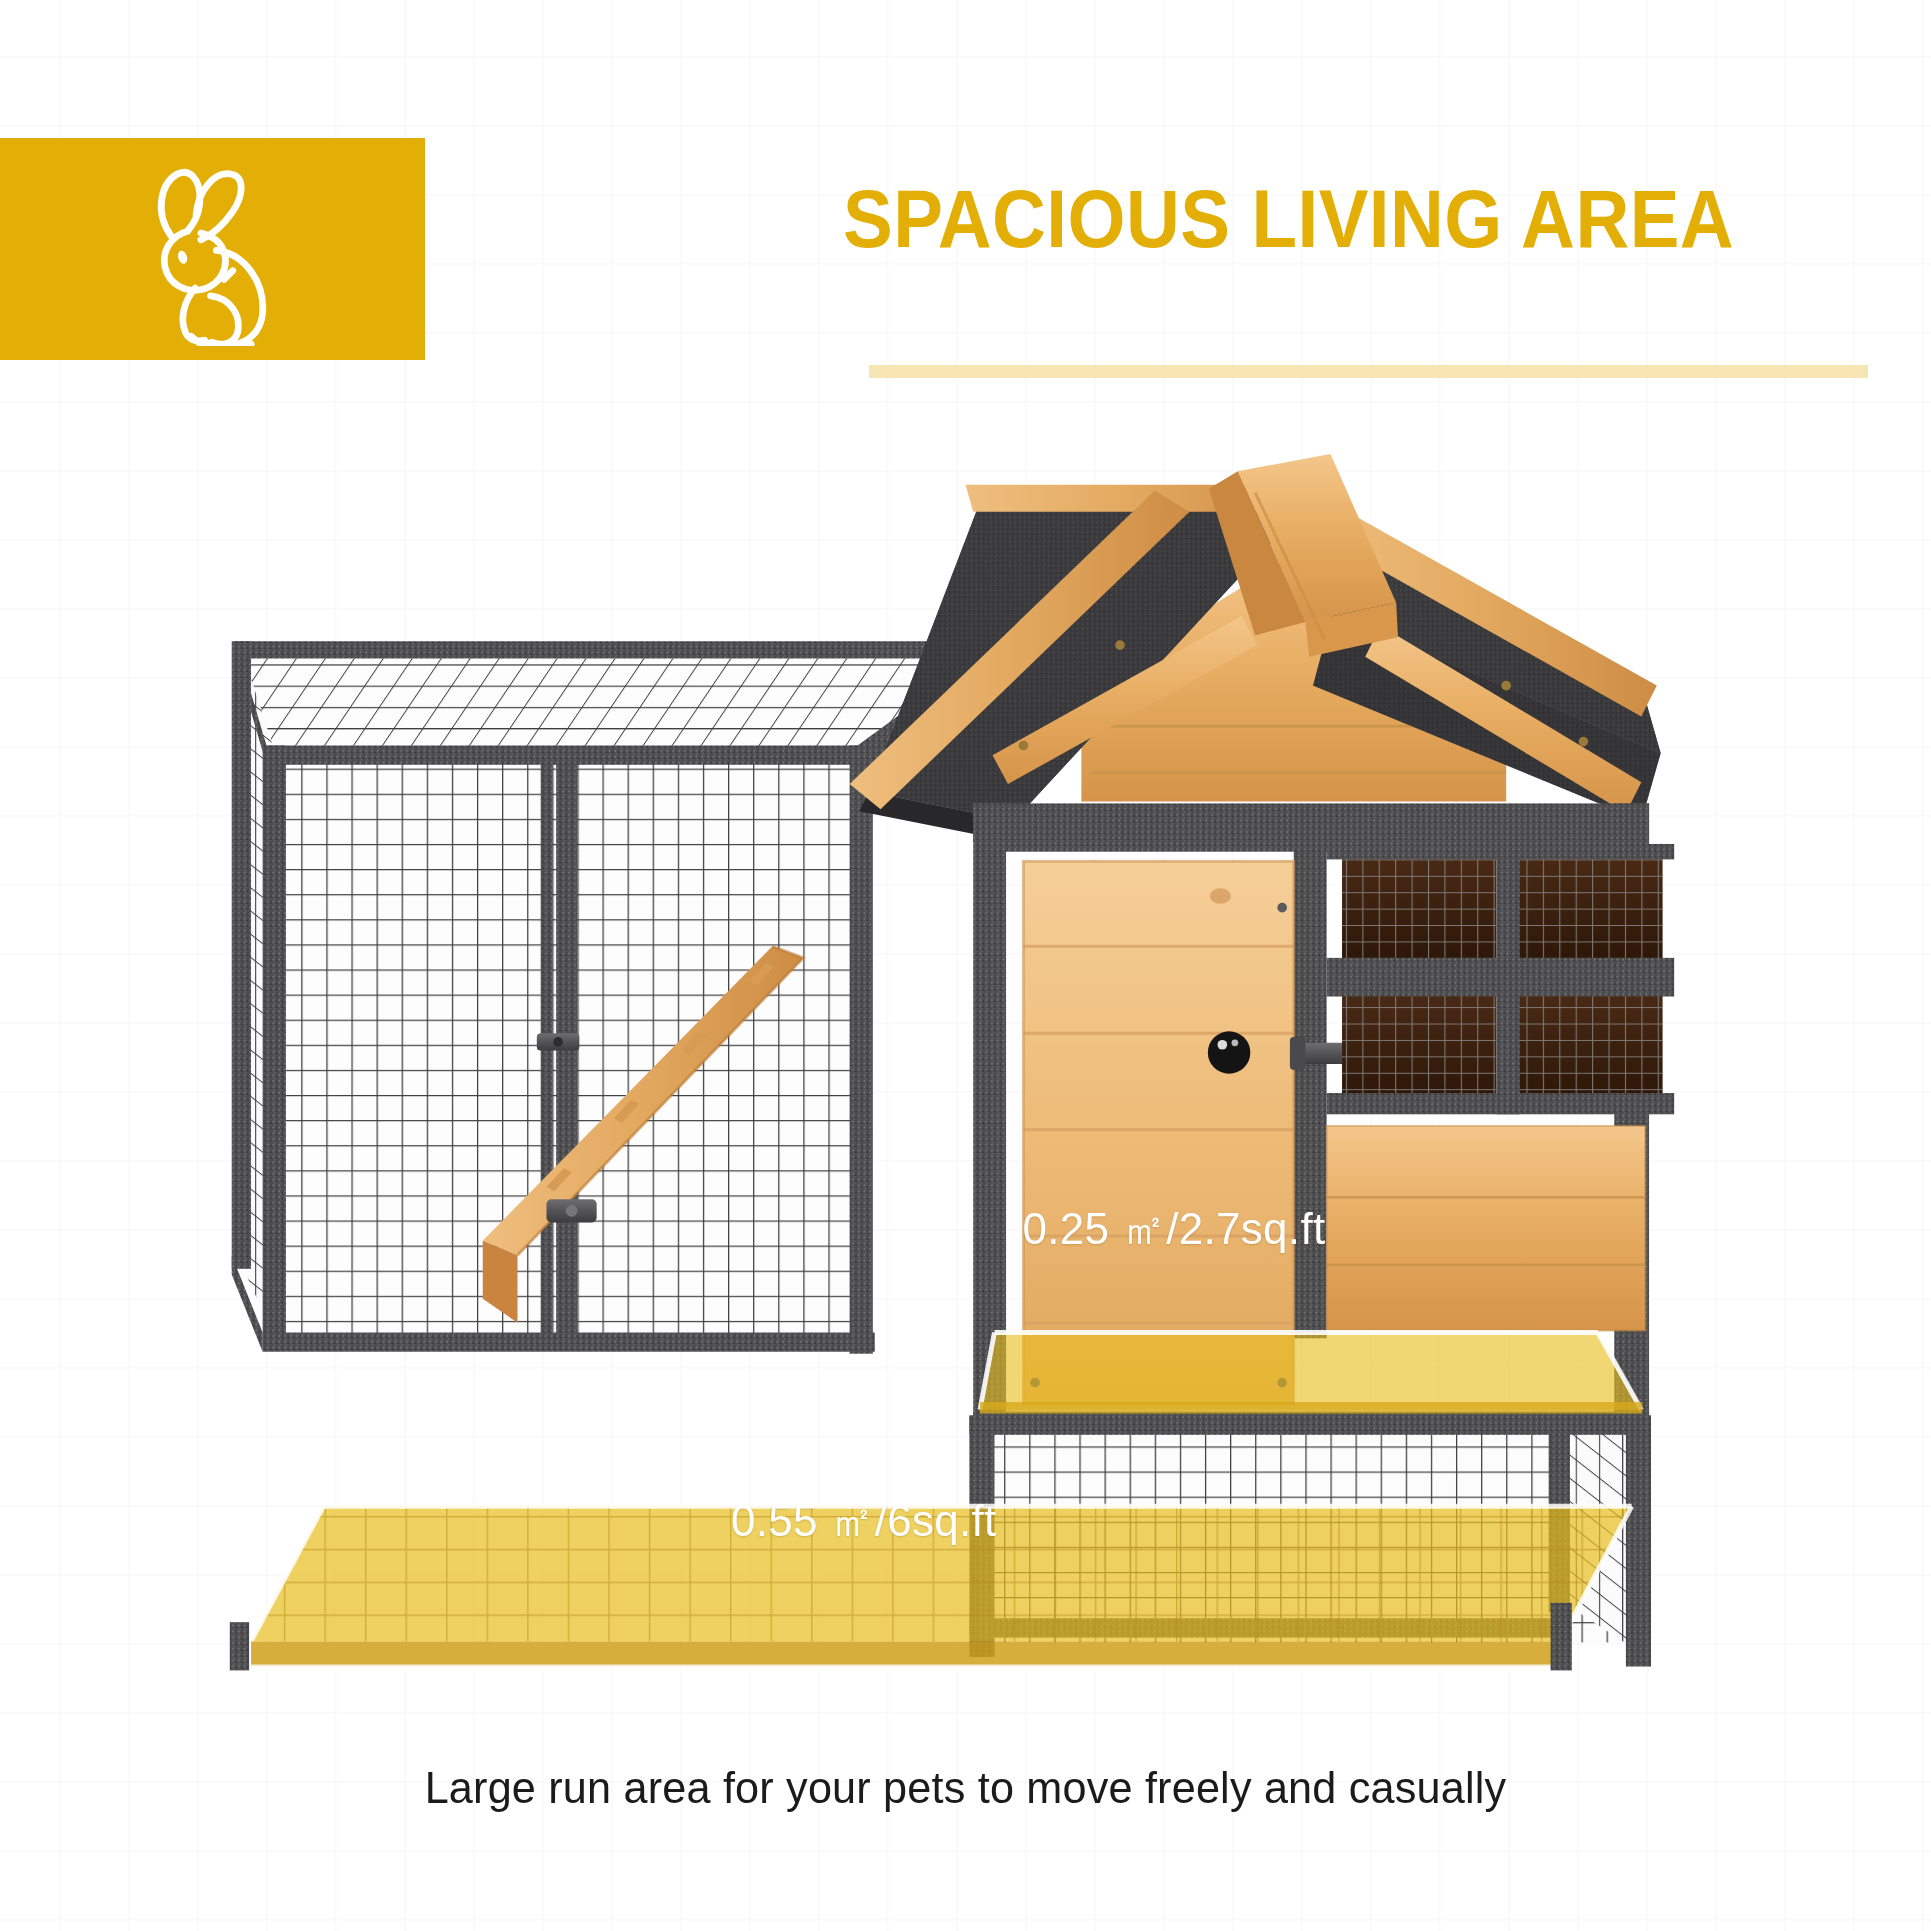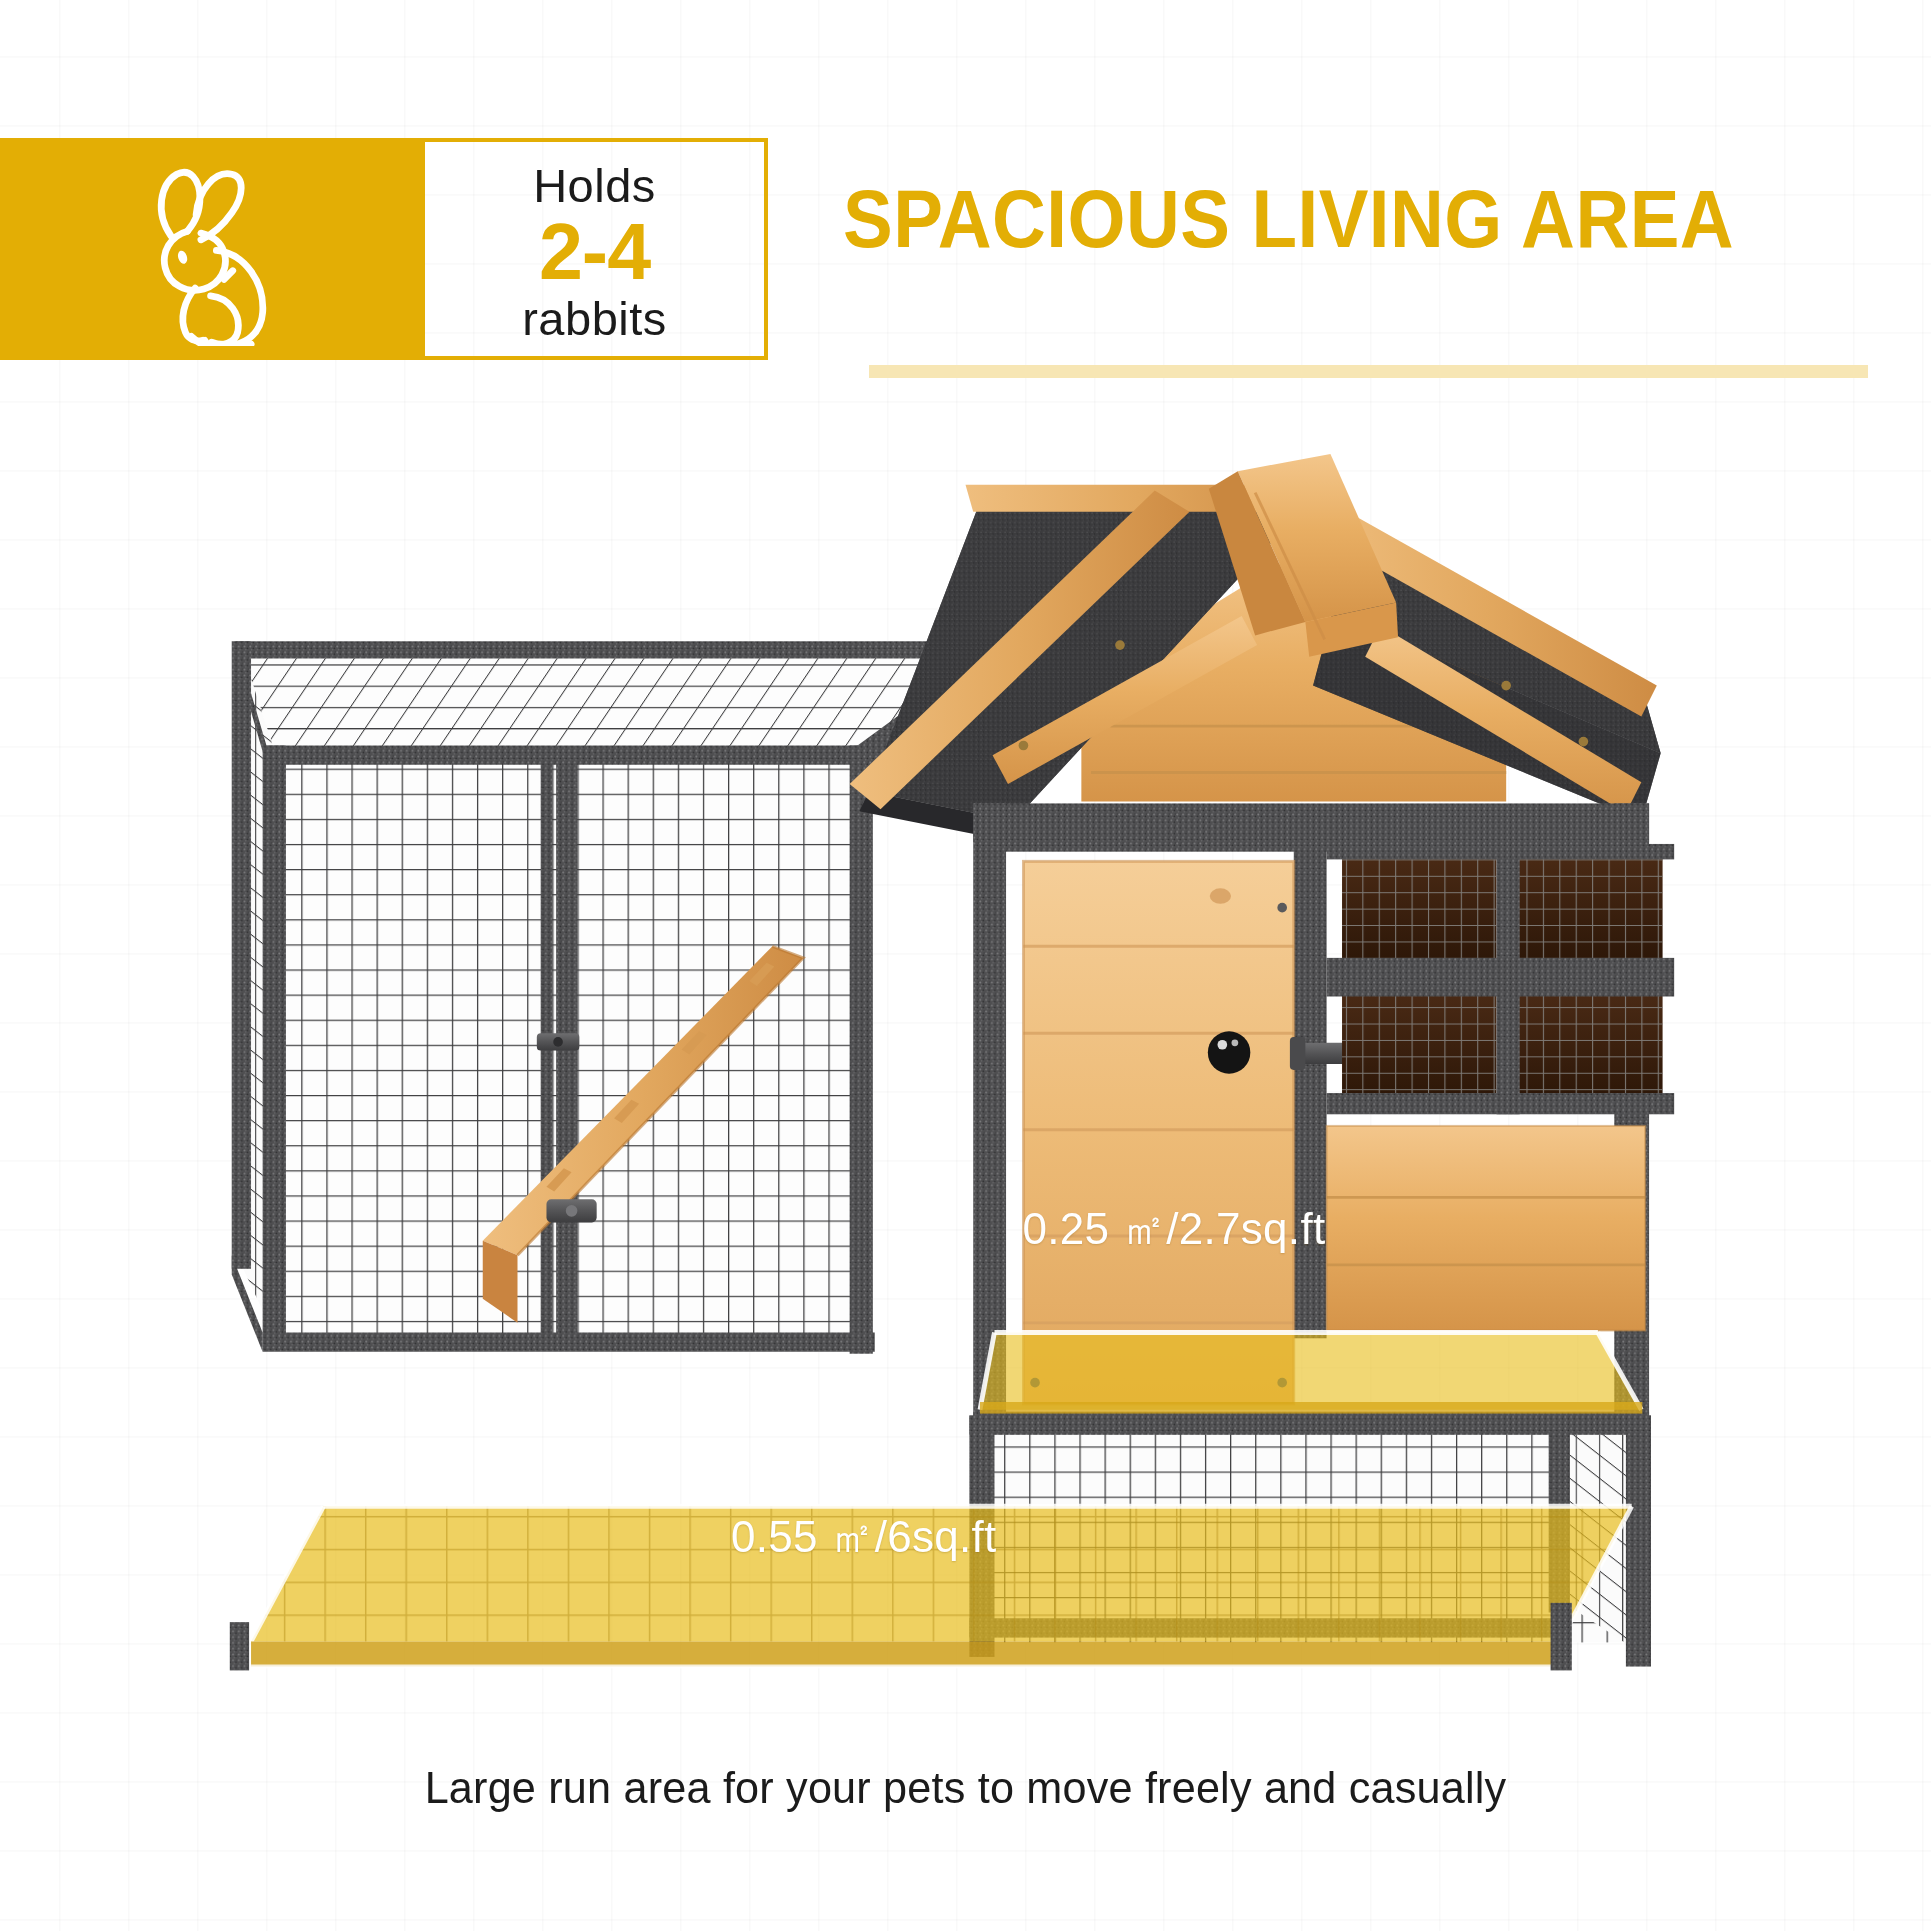--- a/index.html
+++ b/index.html
@@ -109,21 +109,21 @@
     position: absolute;
     color: #ffffff;
     font-size: 44px;
     font-weight: 400;
     letter-spacing: 0.3px;
     white-space: nowrap;
     z-index: 6;
     text-shadow: 0 1px 1.9px rgba(120,85,0,0.25);
   }
   #upper-area-label { left: 1132px; top: 1200px; transform: translateX(-50%); margin-left: 42px; }
-  #lower-area-label { left: 731px; top: 1492px; margin-top: 16px; }
+  #lower-area-label { left: 731px; top: 1492px; }
 </style>
 </head>
 <body>
 
 <div id="bg-grid"></div>
 
 <div id="capacity-badge">
   <div id="badge-icon-block">
     <svg id="rabbit-icon" viewBox="0 0 200 200" fill="none" stroke="#ffffff" stroke-width="7" stroke-linecap="round" stroke-linejoin="round">
 
@@ -139,25 +139,20 @@
 
       <path d="M82 140 C70 154 66 172 72 186 C75 193 82 196 90 194"></path>
 
       <path d="M98 148 C118 150 130 168 126 186 C123 197 110 201 99 196"></path>
 
       <path d="M112 131 L121 122"></path>
 
       <path d="M78 190 C92 205 124 208 140 198"></path>
       <path d="M92 194 C96 202 106 206 116 205"></path>
     </svg>
-  </div>
-  <div id="badge-text-block">
-    <div id="holds-label">Holds</div>
-    <div id="capacity-value">2-4</div>
-    <div id="rabbits-label">rabbits</div>
   </div>
 </div>
 
 <div id="headline">SPACIOUS LIVING AREA</div>
 <div id="headline-rule"></div>
 
 <div id="product-stage">
 <svg id="product-svg" viewBox="0 0 2000 1420" preserveAspectRatio="xMidYMid meet">
   <defs>
 

